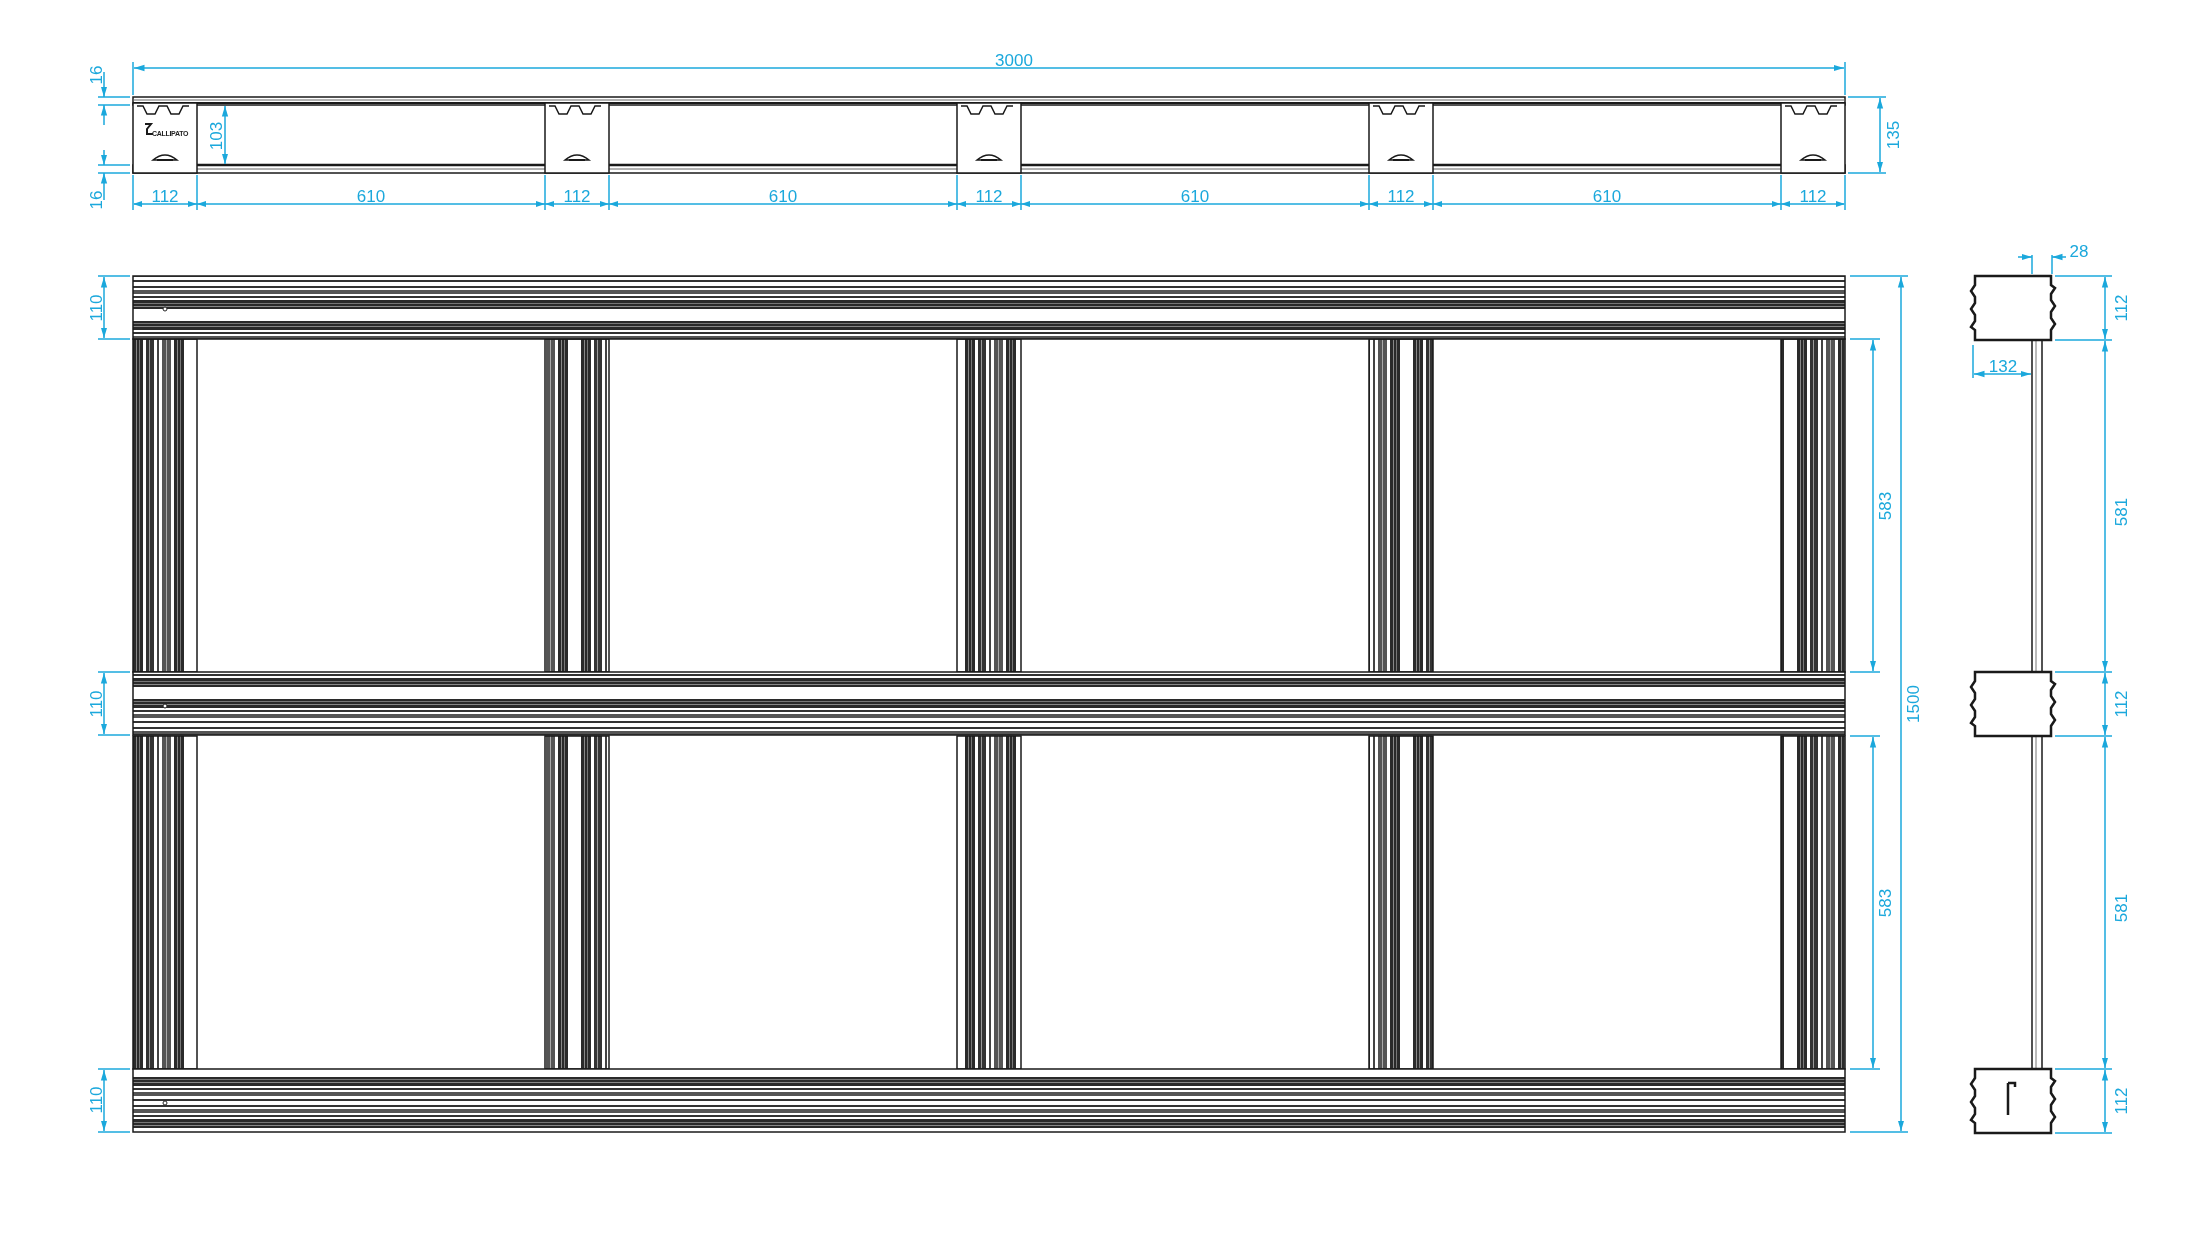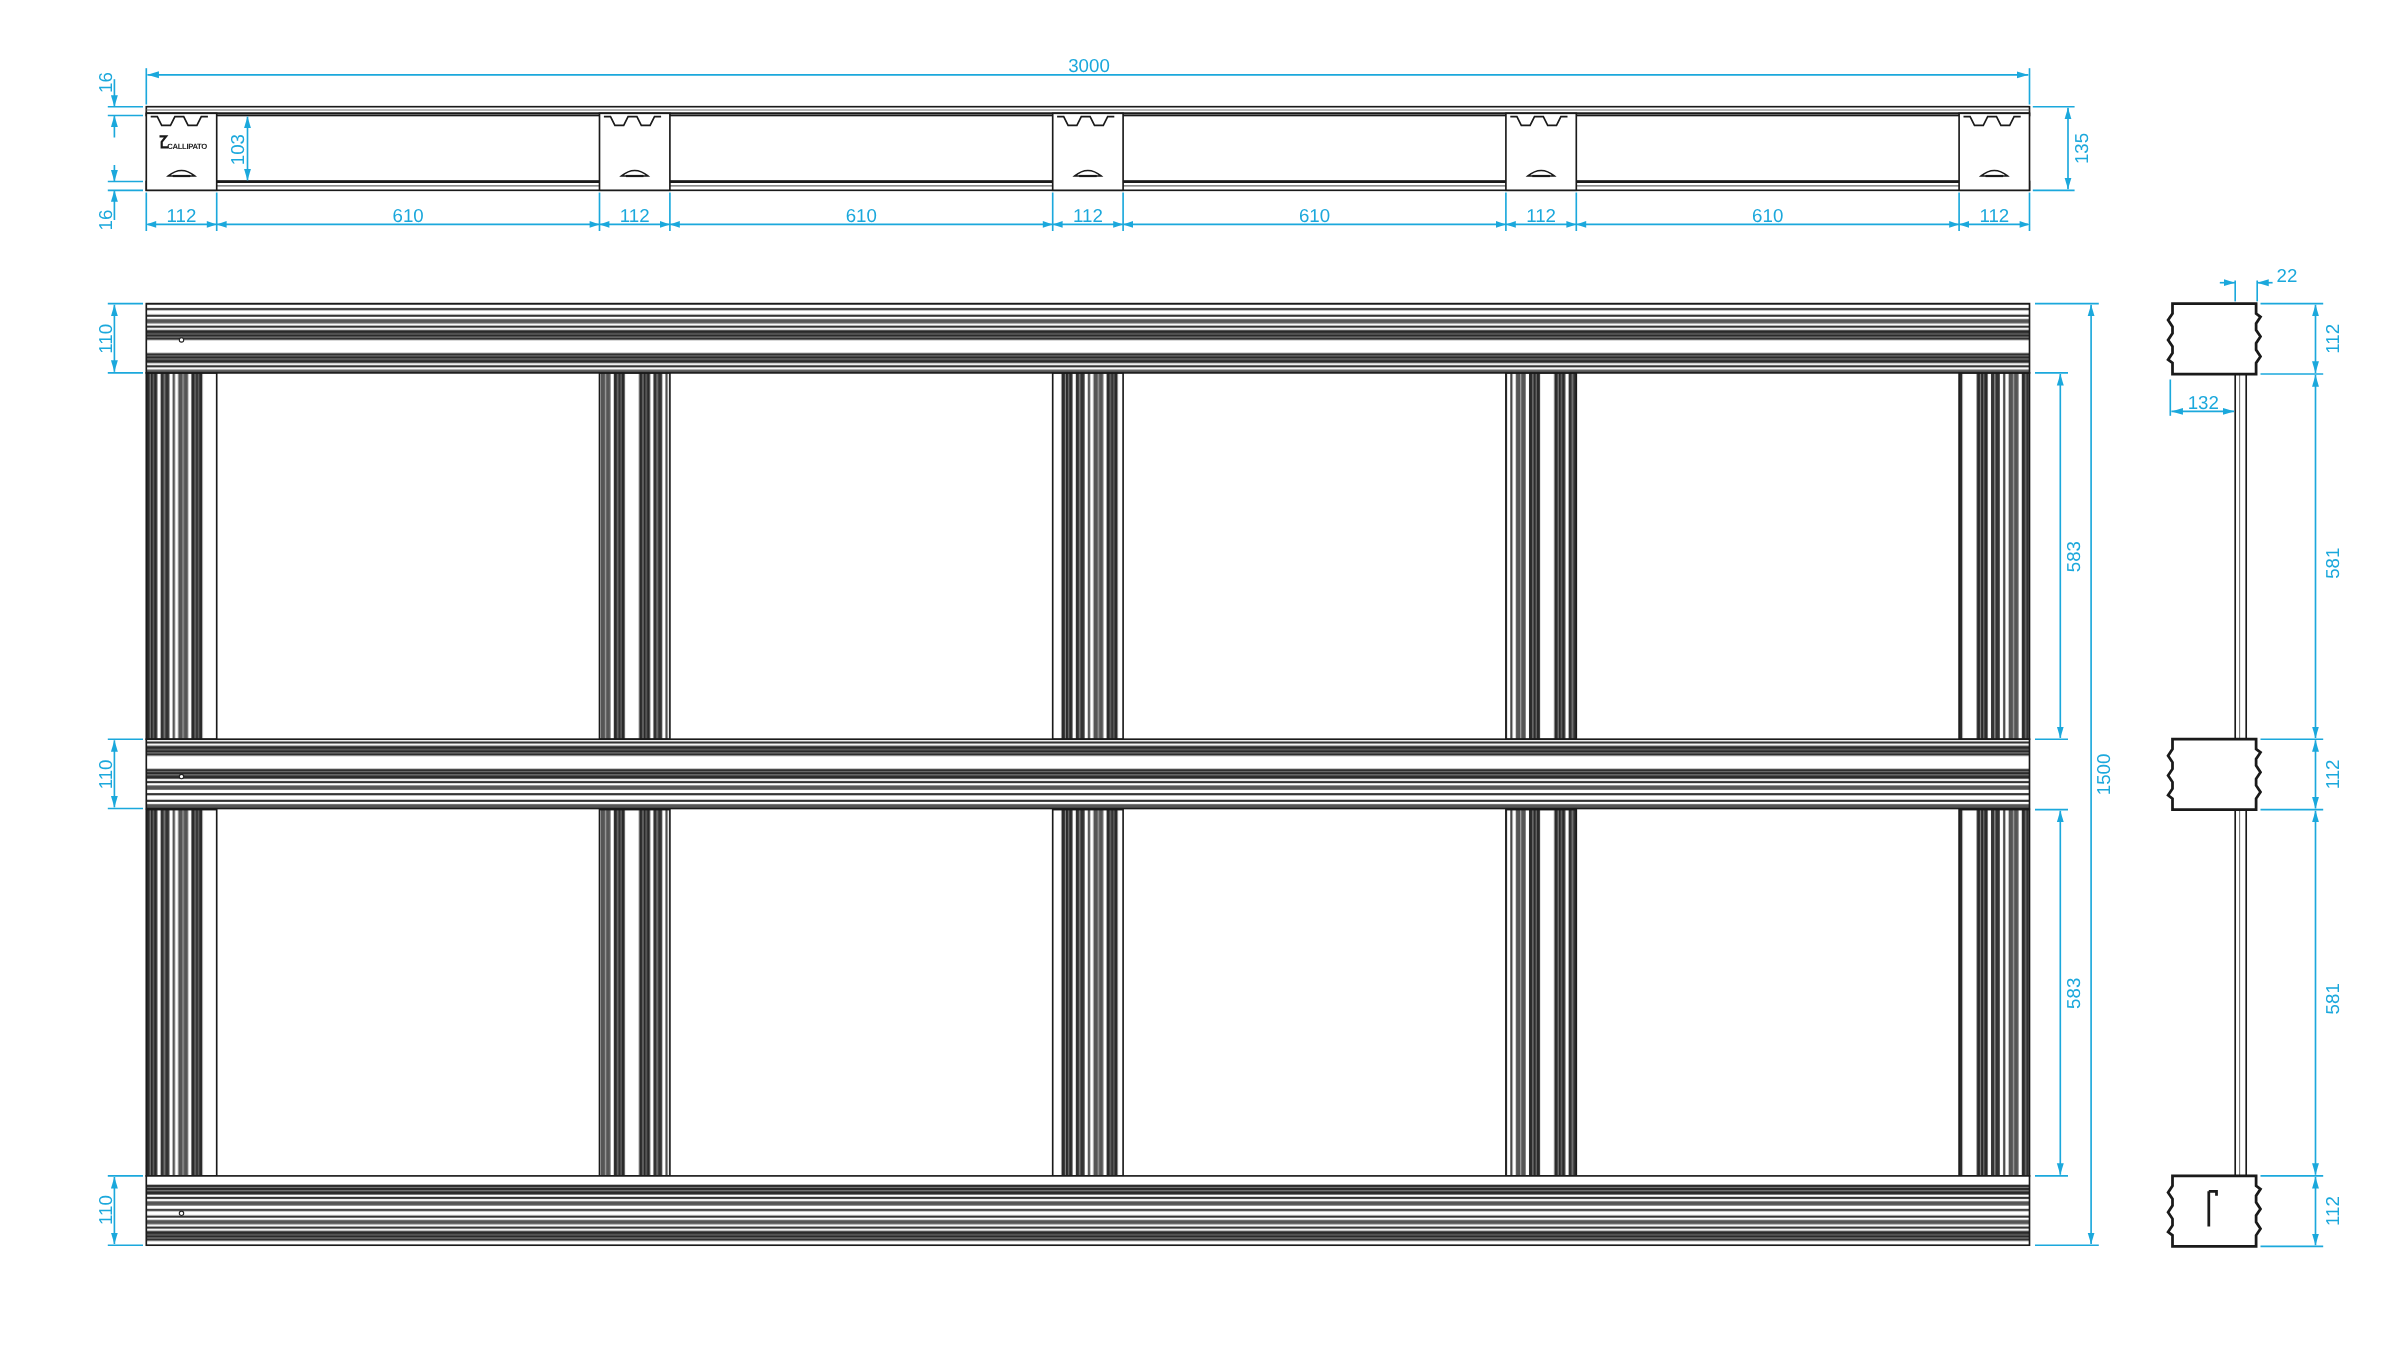--- a/index.html
+++ b/index.html
@@ -230,21 +230,21 @@
     <line x1="2105" y1="277" x2="2105" y2="339" marker-start="url(#arr)" marker-end="url(#arr)"></line>
     <line x1="2105" y1="341" x2="2105" y2="671" marker-start="url(#arr)" marker-end="url(#arr)"></line>
     <line x1="2105" y1="673" x2="2105" y2="735" marker-start="url(#arr)" marker-end="url(#arr)"></line>
     <line x1="2105" y1="737" x2="2105" y2="1068" marker-start="url(#arr)" marker-end="url(#arr)"></line>
     <line x1="2105" y1="1070" x2="2105" y2="1132" marker-start="url(#arr)" marker-end="url(#arr)"></line>
   </g>
 </svg>
 
 <div class="logo" style="left:152px;top:130px;">CALLIPATO</div>
 
-<div class="dimtxt hor" style="left:990px;top:60px;">3000</div>
+<div class="dimtxt hor" style="left:1014px;top:60px;">3000</div>
 <div class="dimtxt rot" style="left:96px;top:75px;">16</div>
 <div class="dimtxt rot" style="left:96px;top:200px;">16</div>
 <div class="dimtxt rot" style="left:216px;top:136px;">103</div>
 <div class="dimtxt rot" style="left:1893px;top:135px;">135</div>
 
 <div class="dimtxt hor" style="left:165px;top:196px;">112</div>
 <div class="dimtxt hor" style="left:371px;top:196px;">610</div>
 <div class="dimtxt hor" style="left:577px;top:196px;">112</div>
 <div class="dimtxt hor" style="left:783px;top:196px;">610</div>
 <div class="dimtxt hor" style="left:989px;top:196px;">112</div>
@@ -253,19 +253,19 @@
 <div class="dimtxt hor" style="left:1607px;top:196px;">610</div>
 <div class="dimtxt hor" style="left:1813px;top:196px;">112</div>
 
 <div class="dimtxt rot" style="left:96px;top:308px;">110</div>
 <div class="dimtxt rot" style="left:96px;top:704px;">110</div>
 <div class="dimtxt rot" style="left:96px;top:1100px;">110</div>
 <div class="dimtxt rot" style="left:1885px;top:506px;">583</div>
 <div class="dimtxt rot" style="left:1885px;top:903px;">583</div>
 <div class="dimtxt rot" style="left:1913px;top:704px;">1500</div>
 
-<div class="dimtxt hor" style="left:2079px;top:251px;">22</div>
+<div class="dimtxt hor" style="left:2079px;top:251px;">28</div>
 <div class="dimtxt hor" style="left:2003px;top:366px;">132</div>
 <div class="dimtxt rot" style="left:2121px;top:308px;">112</div>
 <div class="dimtxt rot" style="left:2121px;top:512px;">581</div>
 <div class="dimtxt rot" style="left:2121px;top:704px;">112</div>
 <div class="dimtxt rot" style="left:2121px;top:908px;">581</div>
 <div class="dimtxt rot" style="left:2121px;top:1101px;">112</div>
 
 </body></html>

